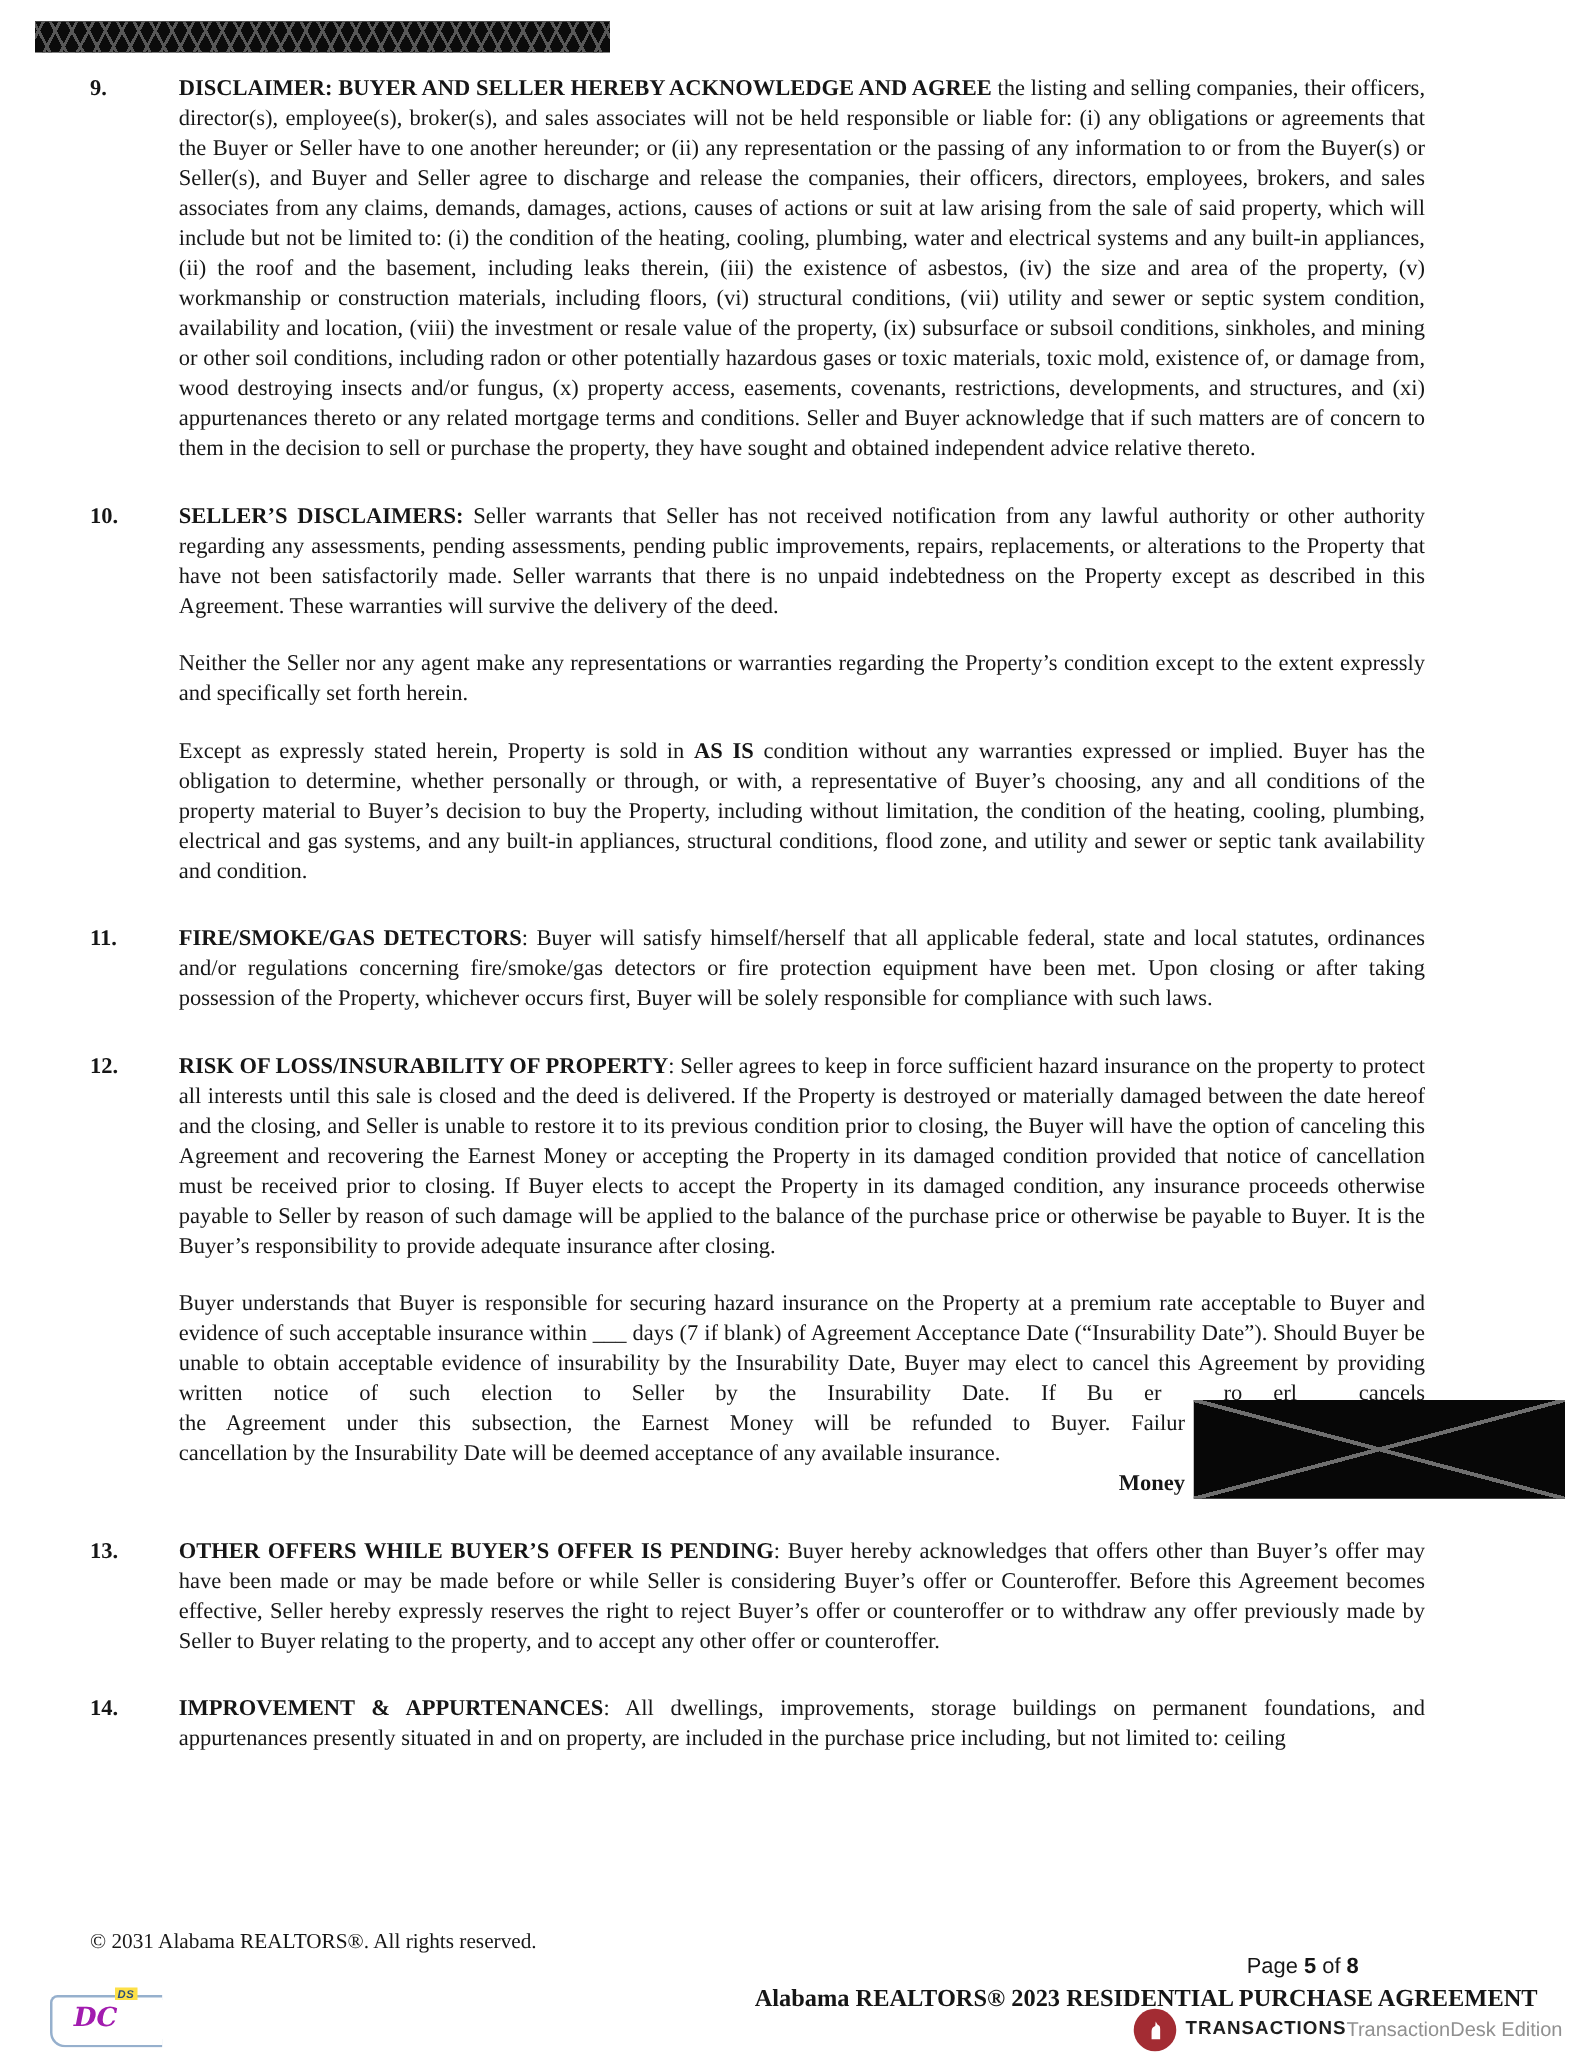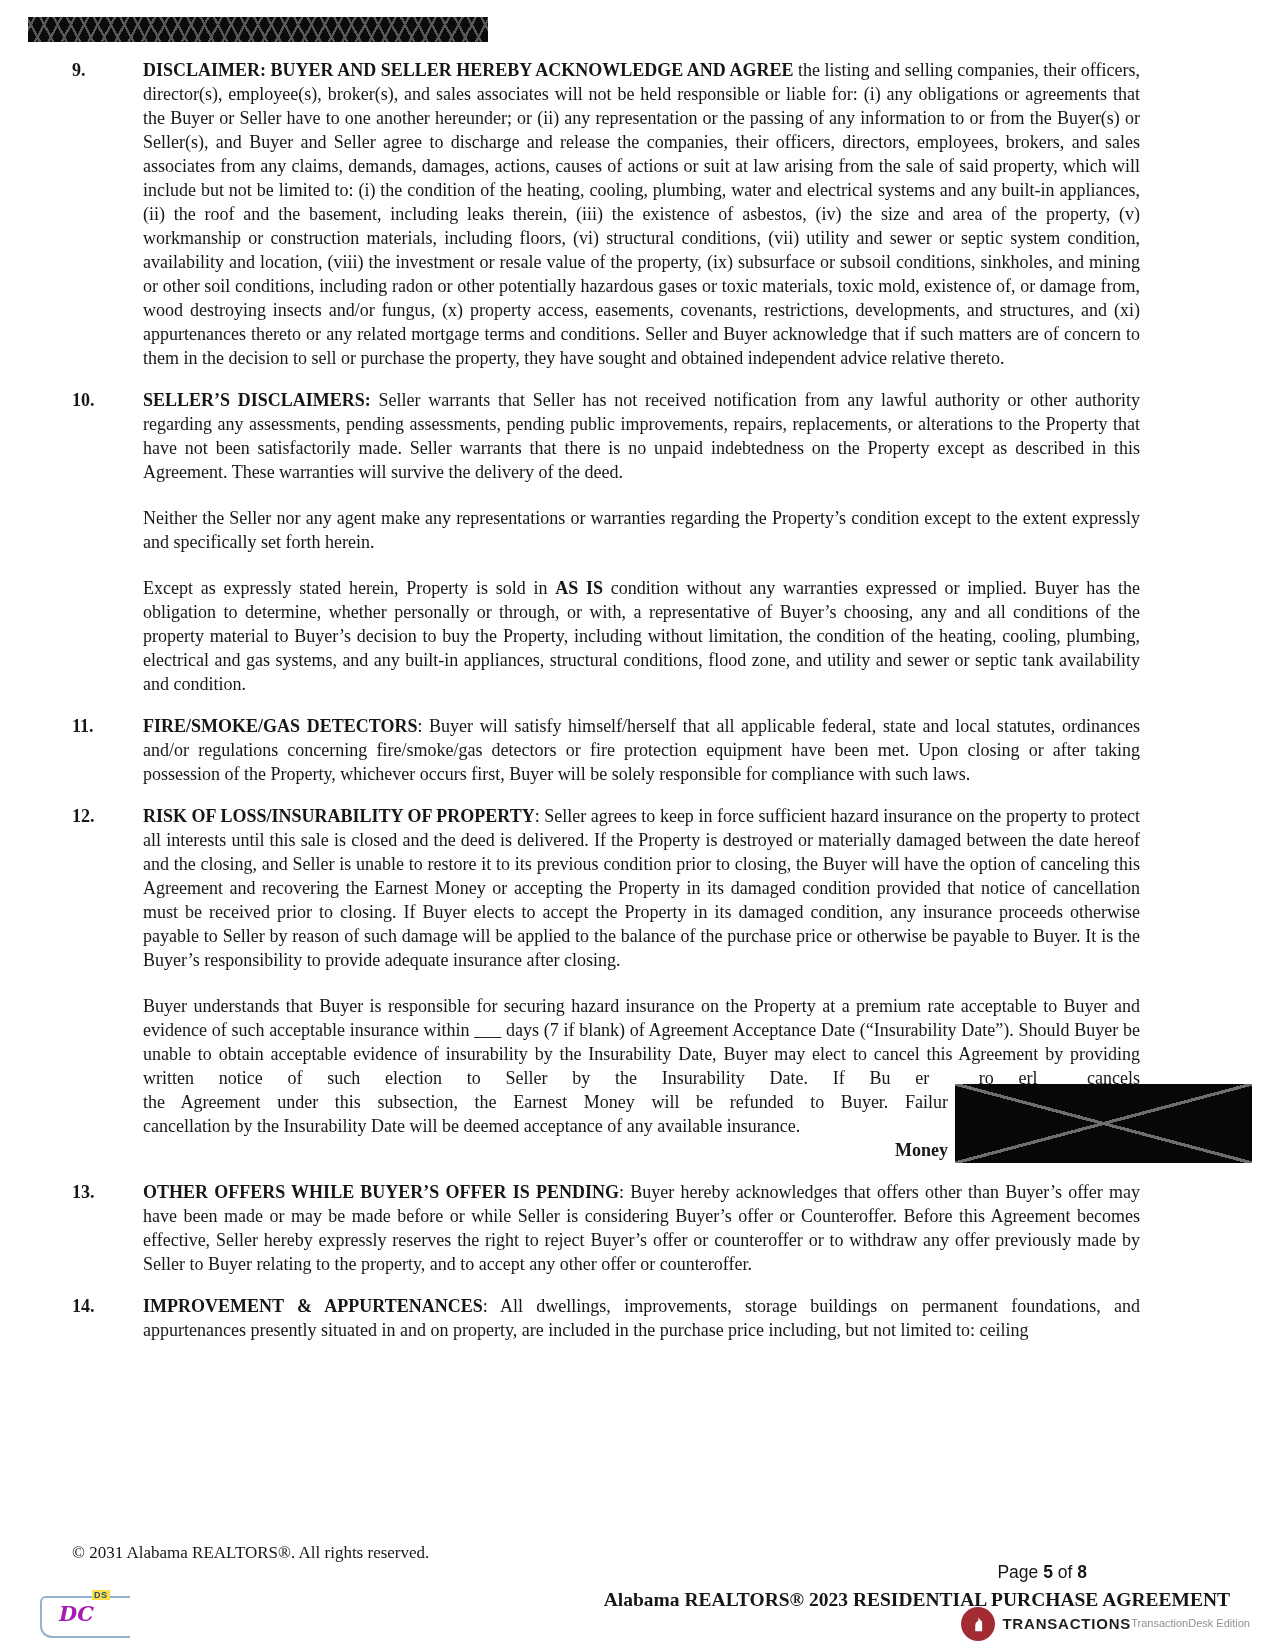--- a/index.html
+++ b/index.html
@@ -28,21 +28,21 @@
   }
 
   
   .doc {
     position: absolute;
     left: 72px; top: 58px;
     width: 1068px;
     font-size: 18px;
     line-height: 24px;
   }
-  .sec { display: flex; margin-top: 18px; }
+  .sec { display: flex; margin-top: 30px; }
   .sec:first-child { margin-top: 0; }
   .num { width: 71px; font-weight: bold; flex: 0 0 71px; }
   .content { width: 997px; }
   .para { margin: 22px 0 0 0; text-align: justify; }
   .para:first-child { margin-top: 0; }
   .hd { font-weight: bold; }
 
   .flow-a { text-align: justify; text-align-last: justify; }
   .cutzone { position: relative; }
   .line-b {
@@ -104,20 +104,21 @@
   .stamp-ds {
     position: absolute;
     top: -8px; left: 50px;
     background: #fde047;
     padding: 0 2px;
     font-family: "Liberation Sans", sans-serif;
     font-weight: bold;
     font-size: 9px;
     color: #2d4d77;
     letter-spacing: 0.5px;
+    font-style: italic;
   }
   .stamp-initials {
     position: absolute;
     left: 17px; top: 3px;
     font-family: "DejaVu Serif", serif;
     font-style: italic;
     font-weight: bold;
     font-size: 21px;
     color: #a21caf;
   }
@@ -140,21 +141,21 @@
   .brand-text { display: flex; flex-direction: row; line-height: 1.05; }
   .brand-name {
     font-family: "Liberation Sans", sans-serif;
     font-weight: bold;
     font-size: 15px;
     letter-spacing: 0.8px;
     color: #1f1f1f;
   }
   .brand-edition {
     font-family: "Liberation Sans", sans-serif;
-    font-size: 11px;
+    font-size: 16px;
     color: #909090;
     margin-top: 2px;
   }
 </style>
 </head>
 <body>
 
 <div class="page">
 
   <div class="top-redaction"></div>

